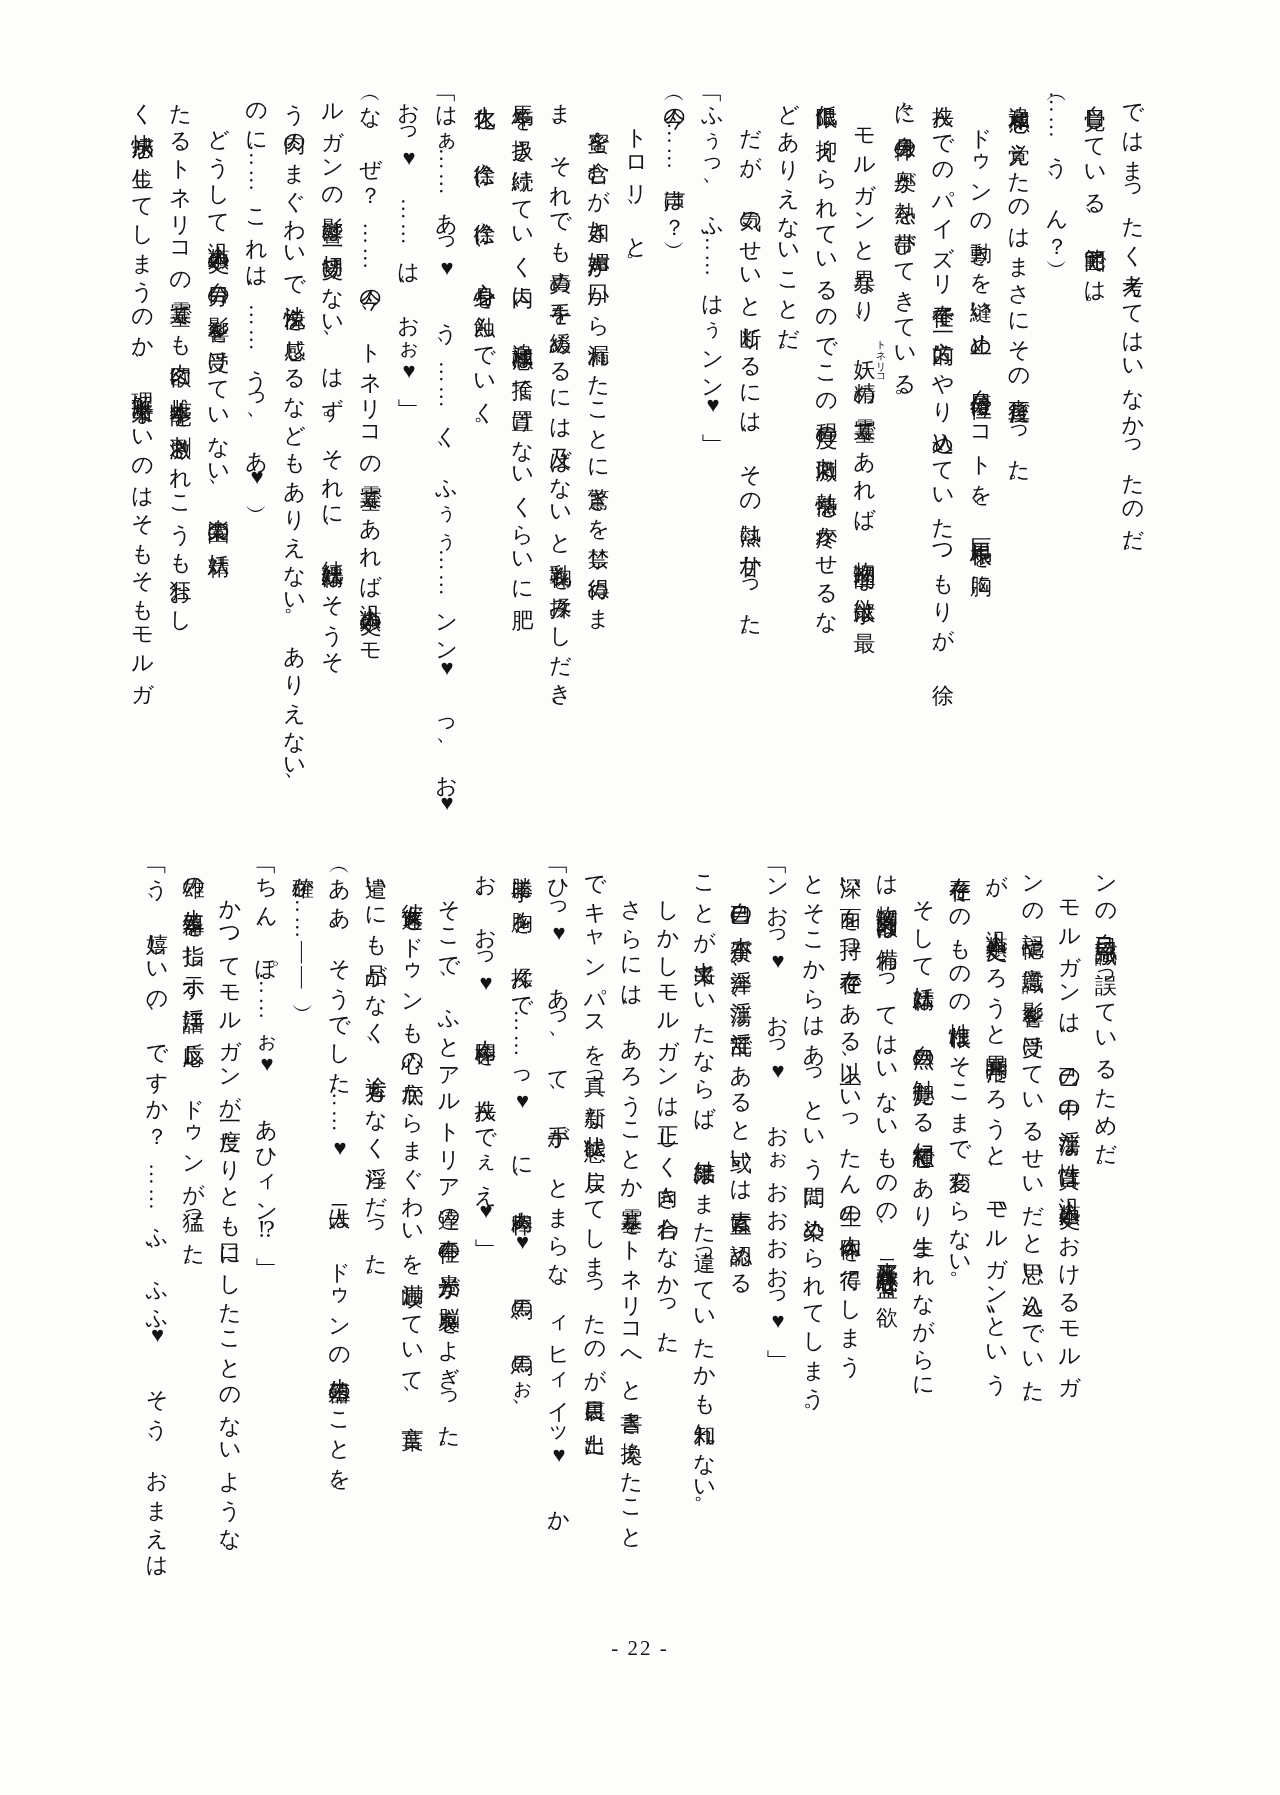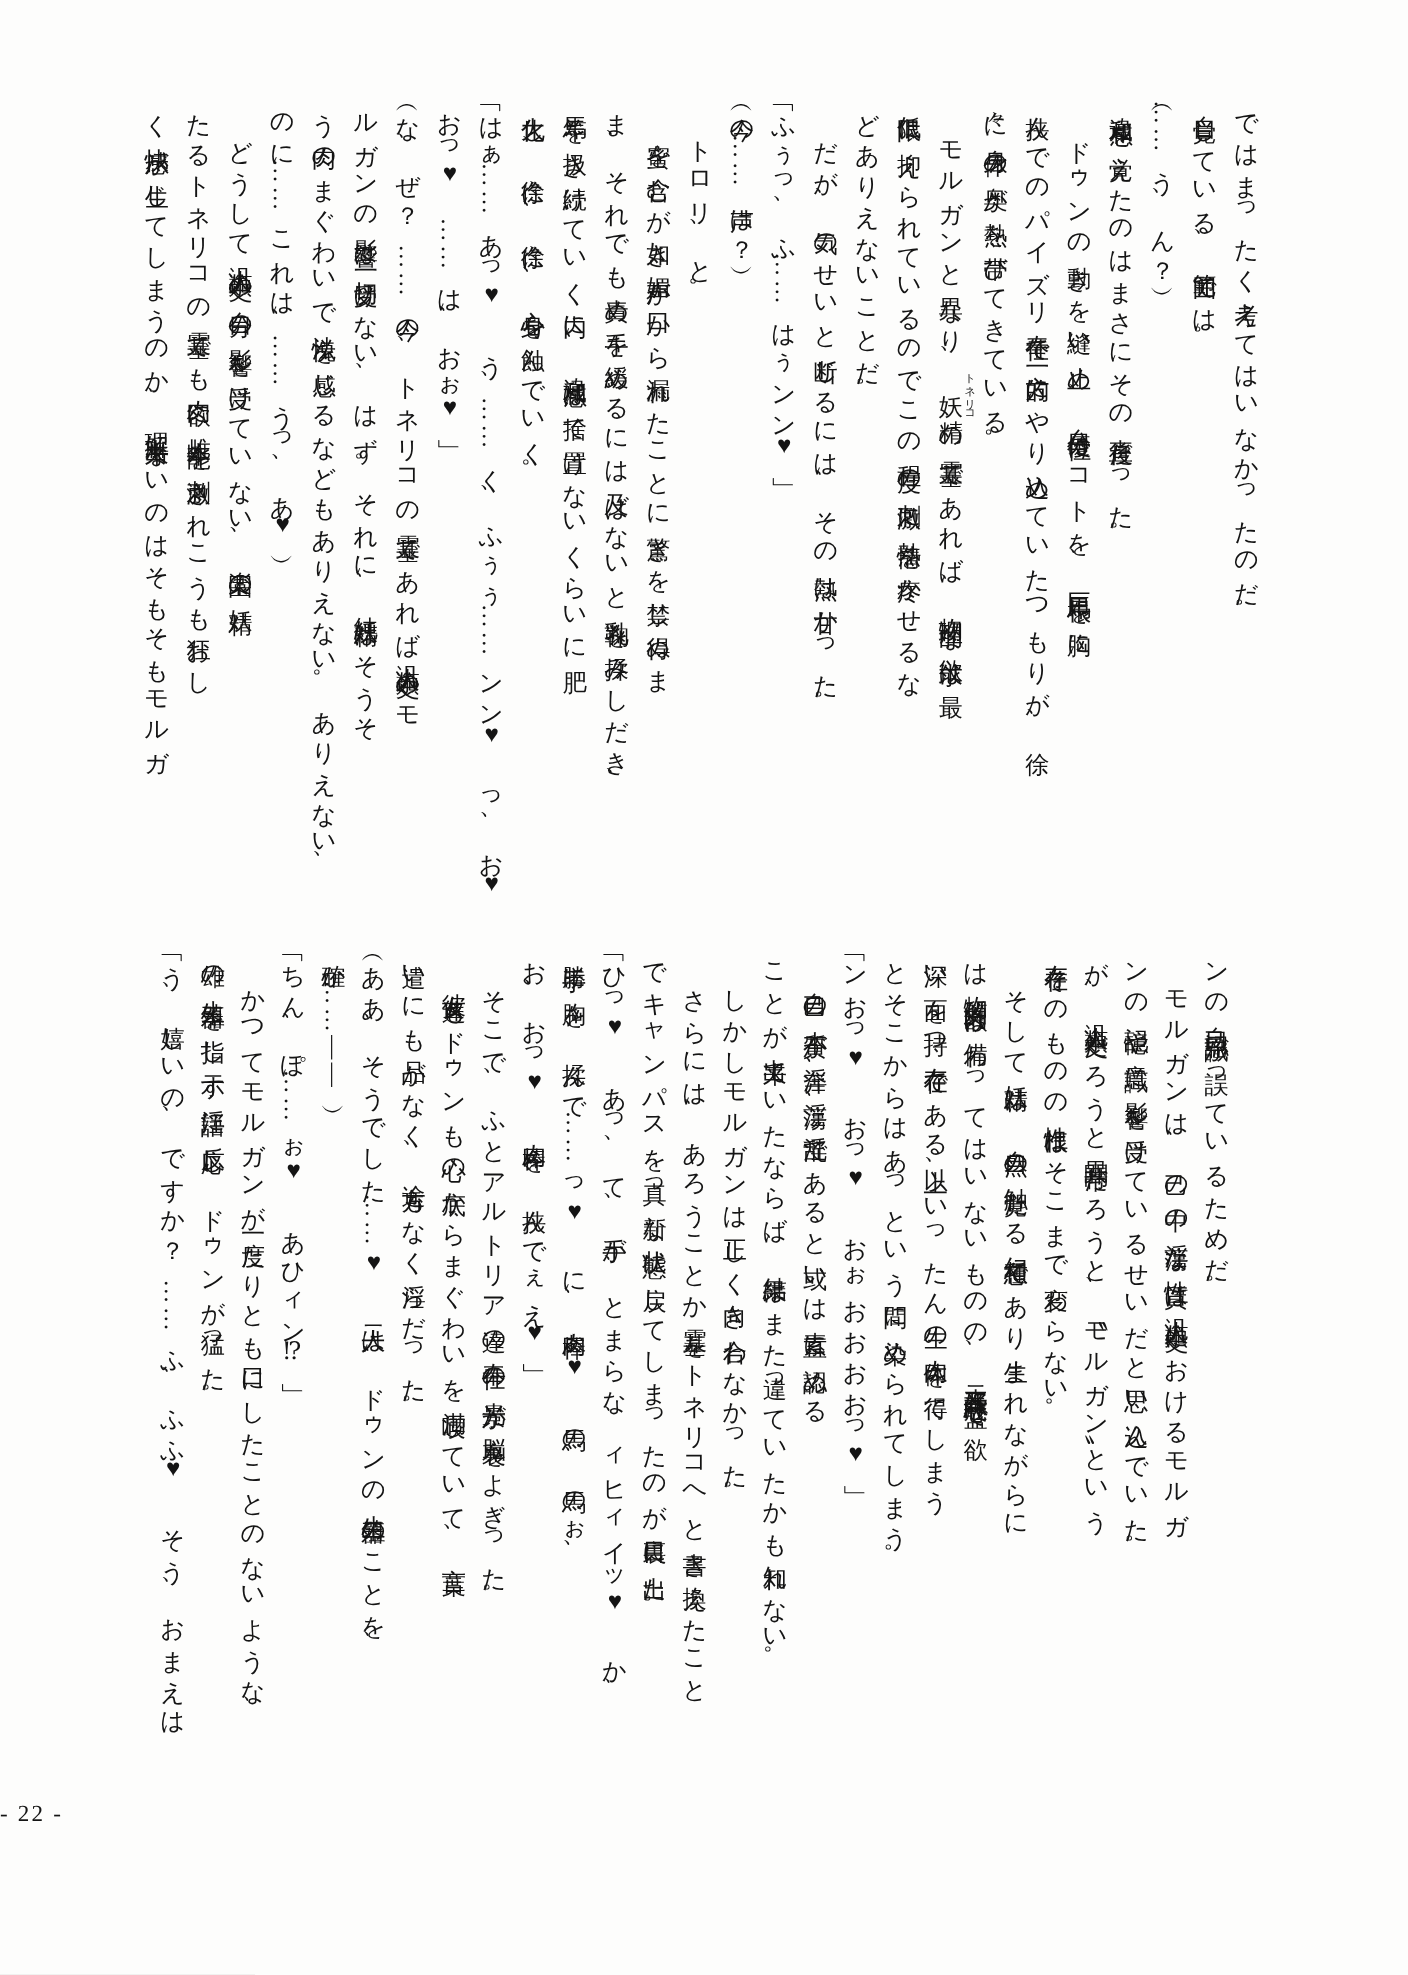--- a/index.html
+++ b/index.html
@@ -32,20 +32,21 @@
   #bottom-block p{line-height:36.5px;}
   ruby rt{
     font-size:10px;
     letter-spacing:0;
     font-family:"Liberation Serif","DejaVu Serif",serif;
   }
   .page-number{
     position:absolute;
     left:0;right:0;
     top:1636px;
+    text-align:center;
     font-size:21px;
     letter-spacing:2px;
   }
 </style>
 </head>
 <body>
 
 <div class="page">
 
   <div id="top-block" class="tblock"><p>ではまったく考えてはいなかったのだ。</p><p>自覚している、範囲では。</p><p>（……う、ん？）</p><p>違和感を覚えたのはまさにその直後だった。</p><p>　ドゥンの動きを縫い止め、自分優位にコトを、巨馬根を胸に</p><p>挟んでのパイズリ奉仕で一方的にやり込めていたつもりが、徐</p><p>々に身体の奥が熱を帯びてきている。</p><p>　モルガンと異なり、<ruby>妖精<rt>トネリコ</rt></ruby>の霊基であれば、物理的な欲求は最</p><p>低限に抑えられているのでこの程度の刺激に熱情を疼かせるな</p><p>どありえないことだ。</p><p>　だが、気のせいと断じるには、その熱は甘かった。</p><p>「ふぅっ、ふ……はぅンン♥」</p><p>（今の……声は？）</p><p>　トロリ、と。</p><p>　蜜を含むが如き媚声が口から漏れたことに驚きを禁じ得ぬま</p><p>ま、それでも責め手を緩めるには及ばないと乳鞠を揉みしだき、</p><p>馬竿を扱き続けていく内に、違和感は捨て置けないくらいに肥</p><p>大化し、徐々に、徐々に、心身を蝕んでいく。</p><p>「はぁ……あっ♥　う、……く、ふぅぅ……ンン♥　っ、お♥</p><p>おっ♥　……は、おぉ♥」</p><p>（な、ぜ？　……今の、トネリコの霊基であれば汎人類史のモ</p><p>ルガンの影響は一切受けない、はず。それに、純妖精はそうそ</p><p>う肉のまぐわいで法悦を感じるなどもありえない。ありえない、</p><p>のに……これは、……うっ、あ♥）</p><p>　どうして汎人類史の自分の影響を受けていない、楽園の妖精</p><p>たるトネリコの霊基でも肉欲に雌本能を刺激されこうも狂おし</p><p>く快感が生じてしまうのか、理解出来ないのはそもそもモルガ</p></div>

